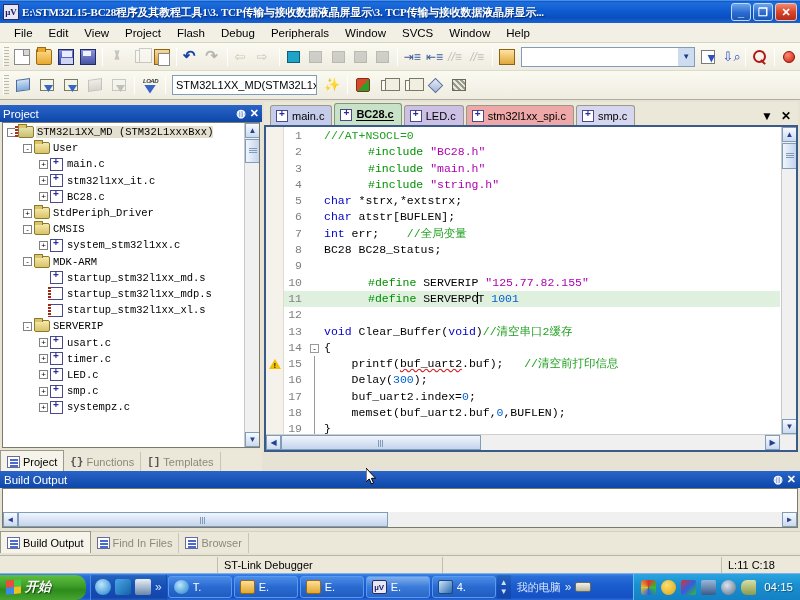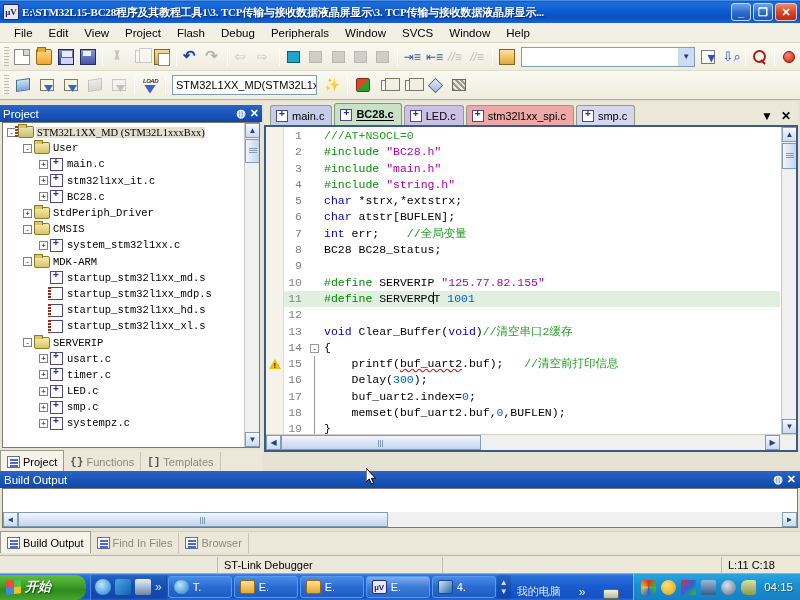--- a/index.html
+++ b/index.html
@@ -187,21 +187,21 @@
     color: #2a2a9a; font-size: 10px; font-weight: bold; line-height: 10px;
     font-family: "Liberation Sans", sans-serif;
   }
   .tfile.asm { border-color: #4a4a8a; }
   .tfile.asm:after { content: ""; }
   .tfile.asm:before {
     content:""; position:absolute; left:-3px; top:-1px; width:3px; height:13px;
     background: repeating-linear-gradient(to bottom,#a02818 0 2px,#fff 2px 3px);
   }
   .tlabel { padding-left: 1px; color: #000; }
-  .tlabel.sel { background: #e4e0cf; font-family: Liberation Serif, serif; }
+  .tlabel.sel { background: #e4e0cf; }
 
   .vscroll {
     position: absolute; right: 0; top: 0; width: 15px; bottom: 0;
     background: #f0f0f0; border-left: 1px solid #c8c8c8;
   }
   .sc-arrow {
     width: 15px; height: 15px;
     background: linear-gradient(to bottom,#f6f9ff,#cbd9ef);
     border: 1px solid #7f9db9; display: flex; align-items: center; justify-content: center;
     color: #22418e; font-size: 8px;
@@ -289,21 +289,21 @@
     width: 9px; height: 9px; border: 1px solid #9a9a9a; background: #fff;
     font-size: 8px; line-height: 7px; text-align: center; color: #000;
     flex: none; align-self: center; font-family: "Liberation Sans", sans-serif;
   }
   .cfoldbar { width: 9px; flex: none; align-self: stretch; position: relative; }
   .cfoldbar:after { content:""; position:absolute; left:4px; top:0; bottom:0; width:1px; background:#9a9a9a; }
   .cfoldsp { width: 9px; flex: none; }
   .ctext { padding-left: 5px; }
   .hl-line { background: #dff0df; }
   .kw { color: #0000c8; }
-  .pre { color: #009000; }
+  .pre { color: #009000; margin-left: 44px; }
   .str { color: #b000b0; }
   .cmt { color: #20a020; margin-top: 16px; }
   .num { color: #0060d0; }
   .sq { text-decoration: underline wavy #d02020; text-decoration-skip-ink: none; }
   .caret { display:inline-block; width:1px; height:12px; background:#000; vertical-align:-2px; margin:0 -1px; }
 
   .hscroll-ed {
     position: absolute; left: 0; right: 0; bottom: 0; height: 16px;
     background: #f0f0f0; border-top: 1px solid #d0d0c8; display: flex; align-items: center;
   }
@@ -392,21 +392,21 @@
   .tb-spin { width: 14px; height: 24px; display: flex; flex-direction: column;
     justify-content: center; align-items: center; color: #cfe0f8; font-size: 8px;
     background: rgba(0,0,0,.12); }
   .tray {
     margin-left: auto; height: 27px; display: flex; align-items: center; gap: 5px;
     padding: 0 7px; background: linear-gradient(to bottom,#2aa5e0 0%,#1a8fd0 40%,#1480c4 100%);
     border-left: 1px solid #5fc0ee;
   }
   .tray-ic { width: 15px; height: 15px; border-radius: 2px; }
   .clock { color: #fff; font-size: 11.5px; margin-left: 3px; text-shadow: 1px 1px 1px rgba(0,0,0,.4); }
-  .desk-item { height: 24px; display:flex; align-items:flex-end; gap:18px; padding:0 6px;
+  .desk-item { height: 24px; display:flex; align-items:center; gap:4px; padding:0 6px;
     color:#d8e6fa; font-size:11px; }
 
   .cursor-arrow {
     position: absolute; left: 366px; top: 468px; width: 11px; height: 17px;
     pointer-events: none;
   }
 </style>
 </head>
 <body>
 
@@ -638,25 +638,20 @@
               <span class="tlabel">startup_stm32l1xx_md.s</span>
             </div>
             <div class="tnode" style="padding-left: 36px;">
               <span class="tspace"></span>
               <span class="tfile asm"></span>
               <span class="tlabel">startup_stm32l1xx_mdp.s</span>
             </div>
             <div class="tnode" style="padding-left: 36px;">
               <span class="tspace"></span>
               <span class="tfile asm"></span>
-              <span class="tlabel">startup_stm32l1xx_hd.s</span>
-            </div>
-            <div class="tnode" style="padding-left: 36px;">
-              <span class="tspace"></span>
-              <span class="tfile asm"></span>
               <span class="tlabel">startup_stm32l1xx_xl.s</span>
             </div>
             <div class="tnode" style="padding-left: 20px;">
               <span class="tbox">-</span>
               <span class="tfolder"></span>
               <span class="tlabel">SERVERIP</span>
             </div>
             <div class="tnode" style="padding-left: 36px;">
               <span class="tbox">+</span>
               <span class="tfile"></span>

